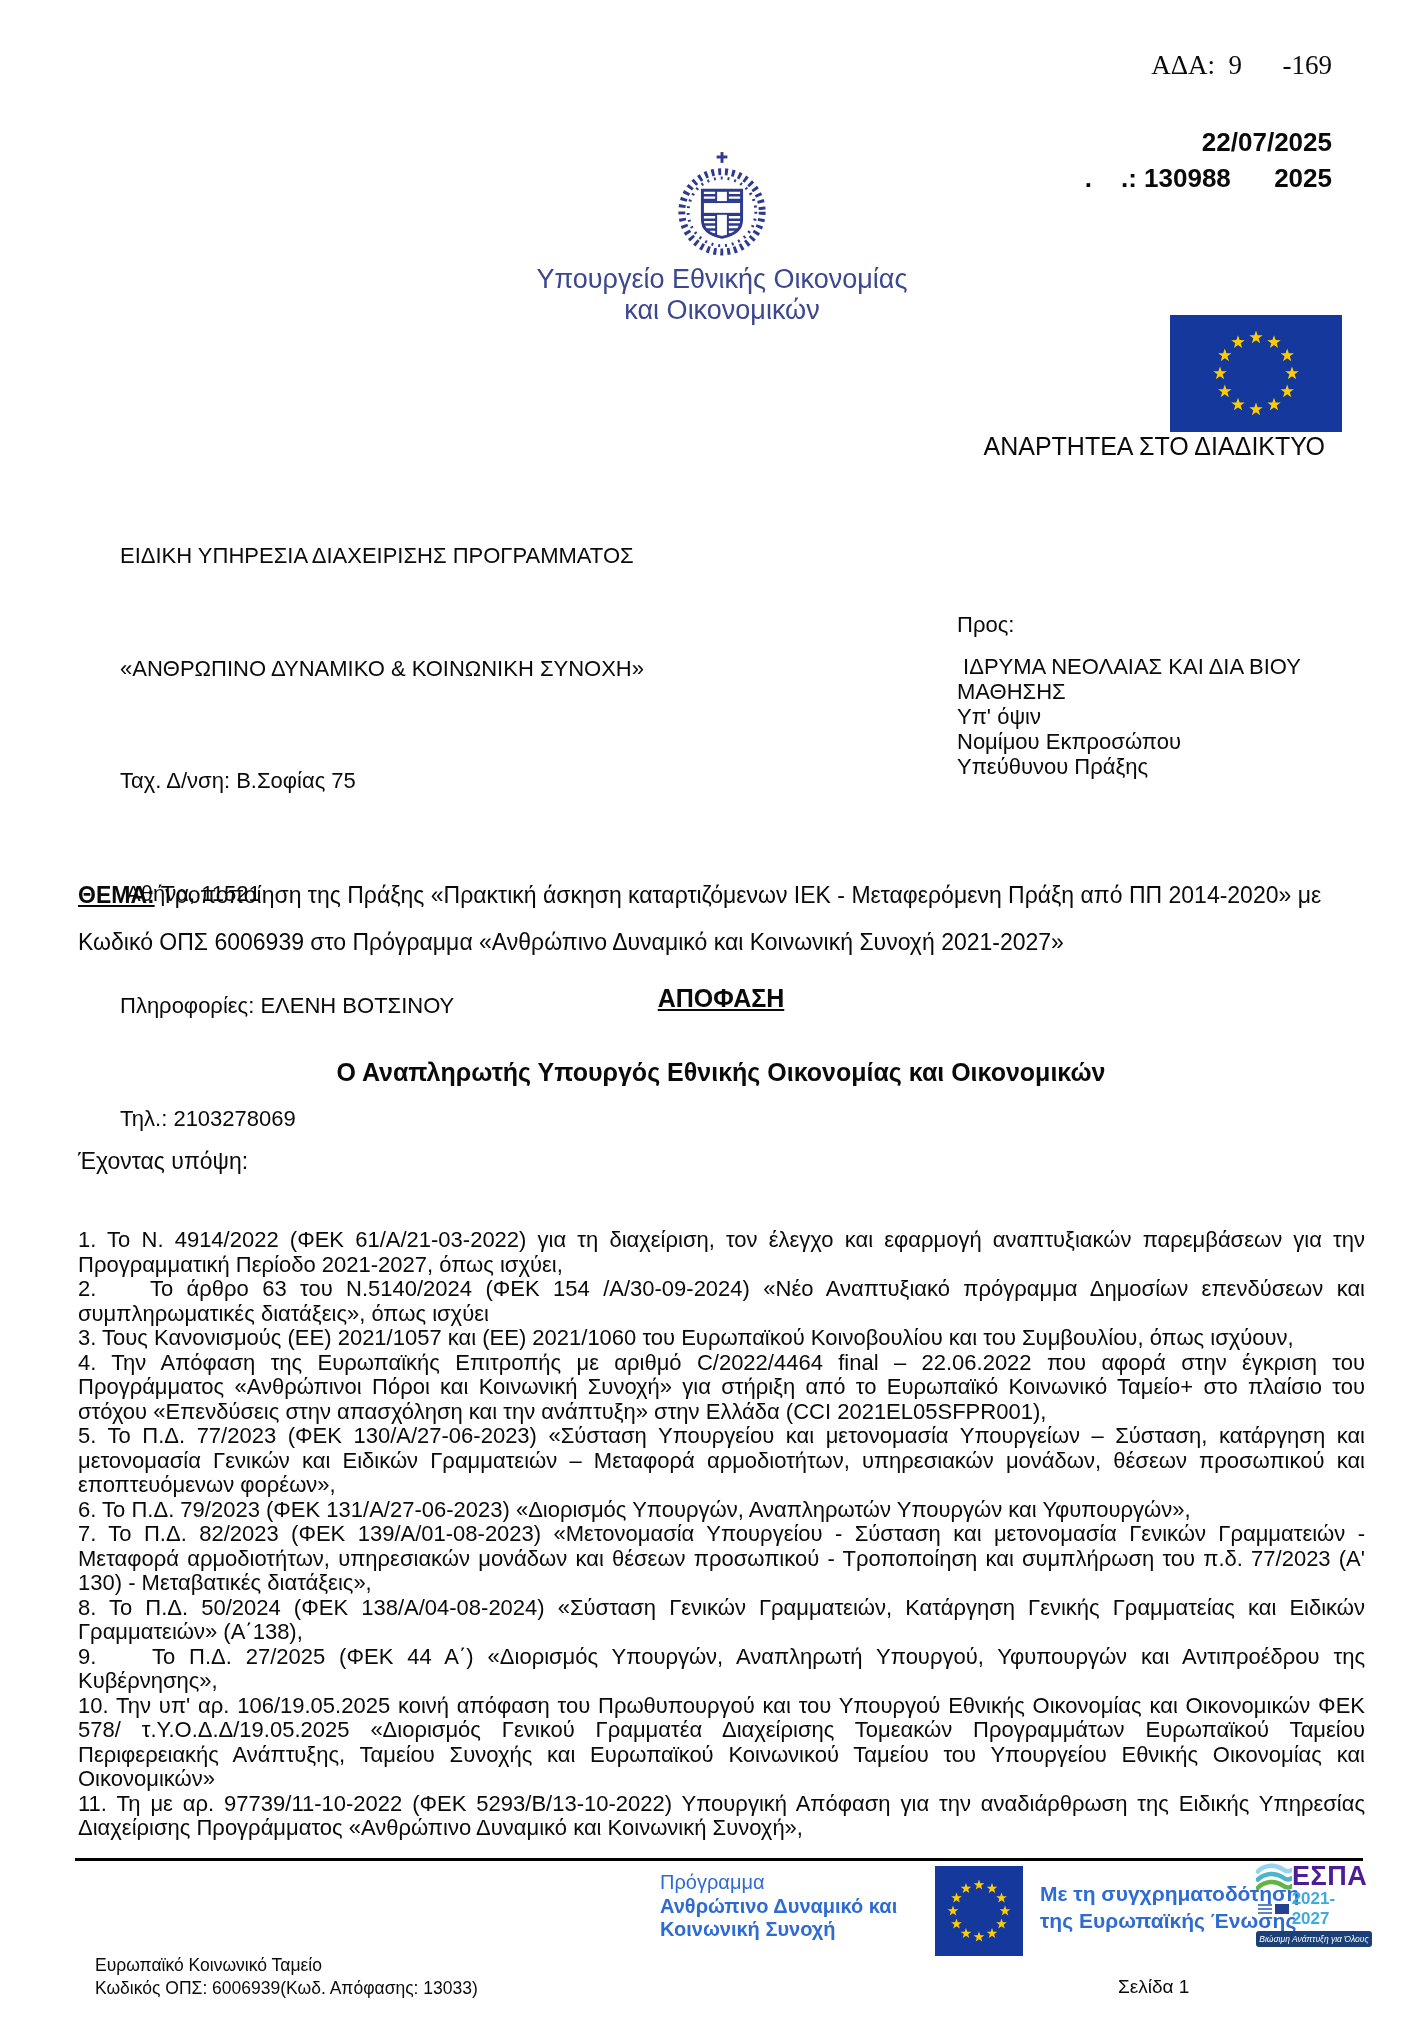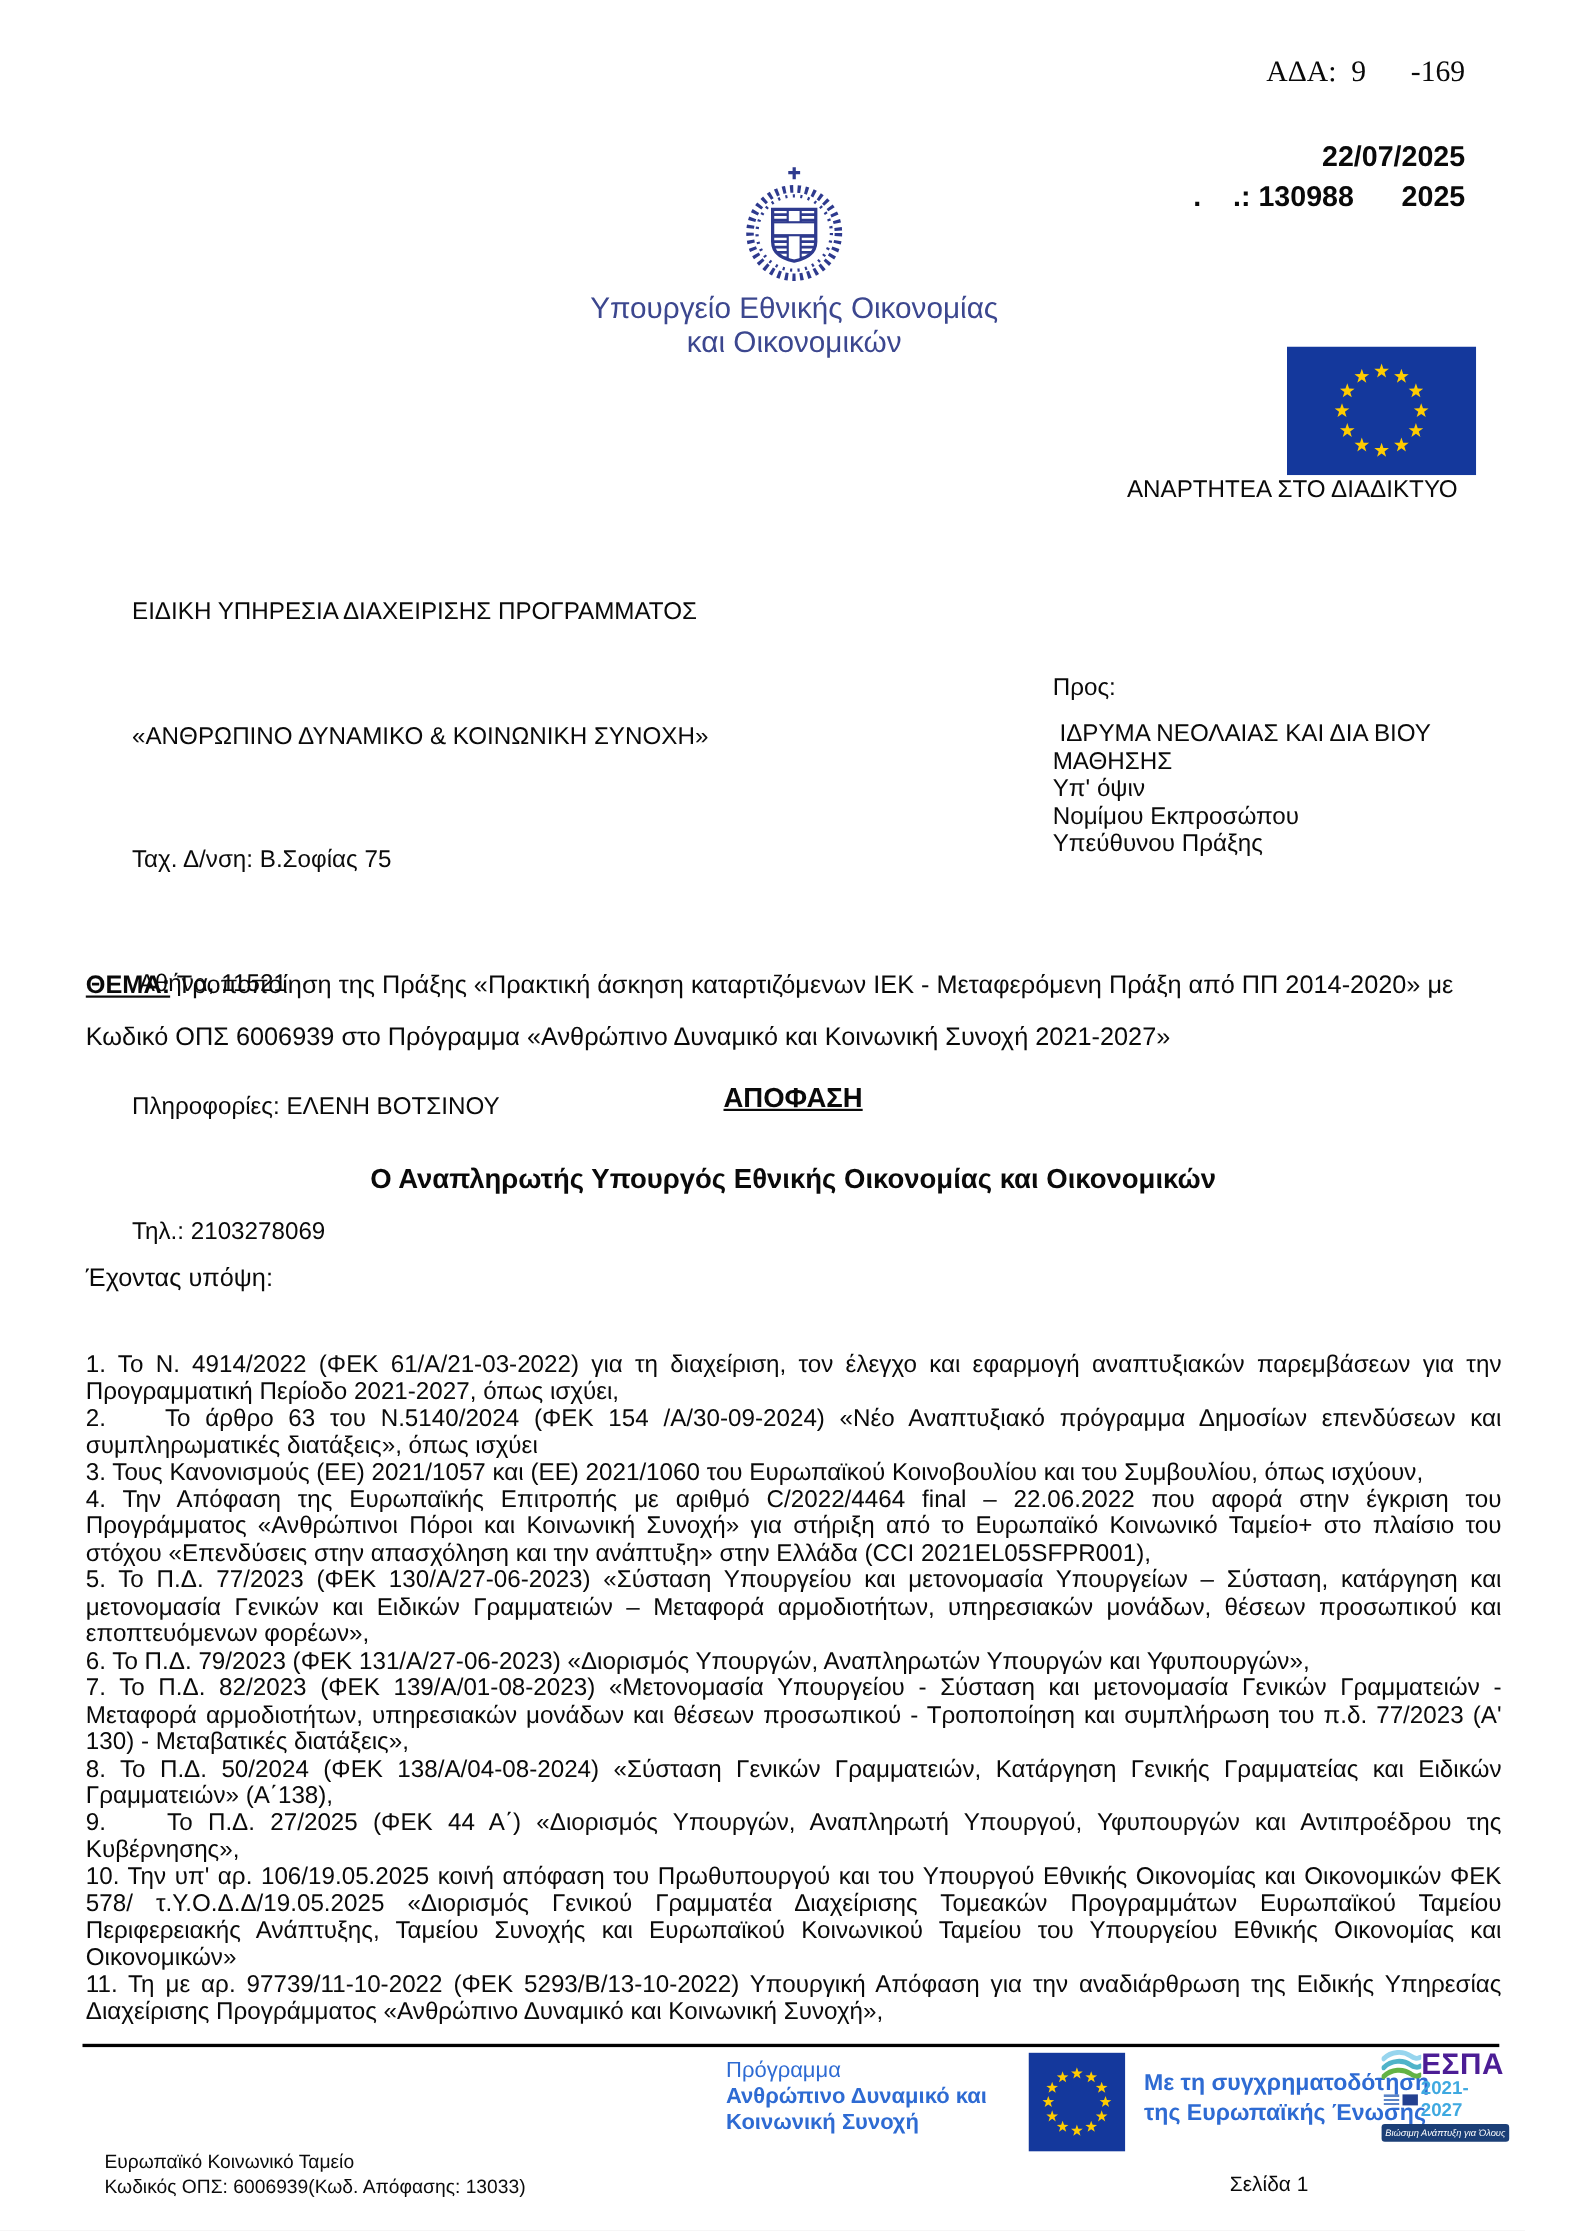--- a/index.html
+++ b/index.html
@@ -12,21 +12,21 @@
   .date      { position:absolute; top:127px; right:96px; font-size:26px; font-weight:bold; }
   .protocol  { position:absolute; top:163px; right:96px; font-size:26px; font-weight:bold; white-space:pre;margin-left:32px; }
 
   
   .gov { position:absolute; top:150px; left:412px; width:620px; text-align:center; }
   .gov .emblem { width:98px; height:110px; display:inline-block; }
   .gov .republic { margin-top:0px; font-size:29px; font-weight:bold; color:#2e3a8e; letter-spacing:1.5px; }
   .gov .ministry { font-size:27px; color:#3c478f; line-height:31px; }
 
   .eu-top    { position:absolute; left:1170px; top:315px; width:172px; height:117px; }
-  .anartitea { position:absolute; top:432px; right:103px; font-size:22px; }
+  .anartitea { position:absolute; top:432px; right:103px; font-size:25px; }
 
   
   .sender { position:absolute; left:120px; top:462px; font-size:22px; line-height:37.5px; white-space:pre-wrap; }
   .recipient { position:absolute; left:957px; top:612px; font-size:22px; }
   .recipient .label { margin-bottom:16px; }
   .recipient .r-lines div { line-height:25px; white-space:pre-wrap; }
 
   
   .subject { position:absolute; left:78px; top:872px; width:1286px; font-size:23px; line-height:47px; }
   .subject .lbl { font-weight:bold; text-decoration:underline; }

